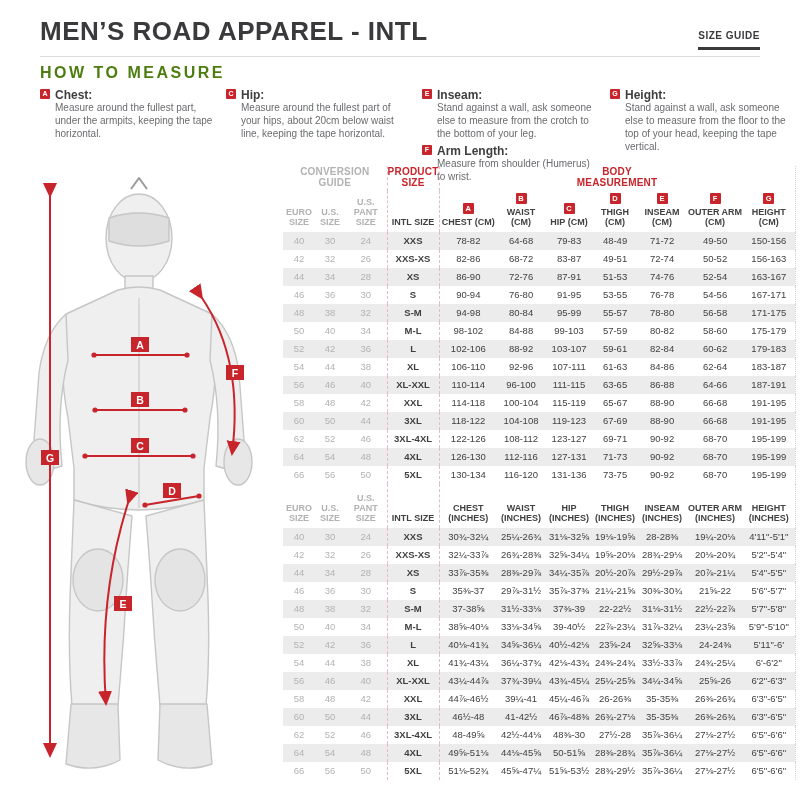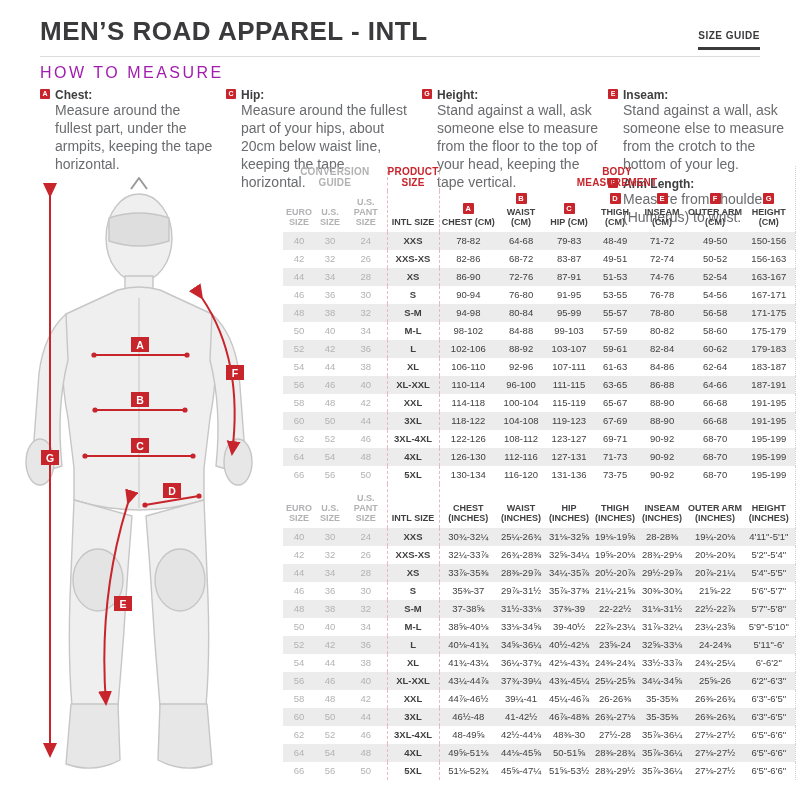--- a/index.html
+++ b/index.html
@@ -7,35 +7,35 @@
   #page{position:relative;width:800px;height:800px;background:#fff;overflow:hidden;}
 
   
   #title{position:absolute;left:40px;top:16px;font-size:26px;font-weight:bold;
          color:#3a3a3c;letter-spacing:.5px;text-align:right;}
   #size-guide{position:absolute;right:40px;top:30px;font-size:10px;font-weight:bold;
          color:#3a3a3c;letter-spacing:.5px;padding-bottom:6px;border-bottom:3px solid #3a3a3c;margin-left:40px;}
   #header-rule{position:absolute;left:40px;top:56px;width:720px;height:1px;background:#dcdcdc;}
 
   
-  #htm-heading{position:absolute;left:40px;top:64px;font-size:16px;font-weight:normal;
-         color:#a21caf;letter-spacing:2.5px;}
+  #htm-heading{position:absolute;left:40px;top:64px;font-size:16px;font-weight:bold;
+         color:#4d7c0f;letter-spacing:2.5px;}
   #htm-cols{position:absolute;left:40px;top:88px;width:726px;display:flex;}
   .htm-col{flex:0 0 auto;}
   .htm-col.c1{width:176px;margin-right:10px;}
   .htm-col.c2{width:186px;margin-right:10px;}
   .htm-col.c3{width:178px;margin-right:10px;}
   .htm-col.c4{width:186px;}
   .htm-item{display:flex;margin-bottom:3px;}
   .badge{flex:0 0 10px;width:10px;height:10px;background:#c8242b;color:#fff;
          font-size:7px;font-weight:bold;text-align:center;line-height:10px;
          margin-right:5px;margin-top:1px;border-radius:1px;}
   .htm-text{flex:1;}
   .htm-name{font-size:12px;font-weight:bold;color:#3f3f41;line-height:1.2;}
-  .htm-desc{font-size:14px;color:#6a6b6e;line-height:1.28;}
+  .htm-desc{font-size:10px;color:#6a6b6e;line-height:1.28;}
 
   
   #figure{position:absolute;left:6px;top:168px;}
 
   
   #table-wrap{position:absolute;left:283px;top:166px;width:512px;}
   table.size-table{border-collapse:collapse;width:512px;table-layout:fixed;}
   .size-table th,.size-table td{padding:0;margin:0;font-weight:normal;}
   .size-table td{font-size:9.5px;color:#414042;text-align:center;height:18px;}
   tbody tr:nth-child(odd){background:#ececec;}
@@ -77,42 +77,42 @@
     </div>
     <div class="htm-col c2">
       <div class="htm-item">
         <div class="badge">C</div>
         <div class="htm-text">
           <div class="htm-name">Hip:</div>
           <div class="htm-desc">Measure around the fullest part of your hips, about 20cm below waist line, keeping the tape horizontal.</div>
         </div>
       </div>
     </div>
-    <div class="htm-col c4">
-      <div class="htm-item">
-        <div class="badge">G</div>
-        <div class="htm-text">
-          <div class="htm-name">Height:</div>
-          <div class="htm-desc">Stand against a wall, ask someone else to measure from the floor to the top of your head, keeping the tape vertical.</div>
-        </div>
-      </div>
-    </div>
     <div class="htm-col c3">
       <div class="htm-item">
         <div class="badge">E</div>
         <div class="htm-text">
           <div class="htm-name">Inseam:</div>
           <div class="htm-desc">Stand against a wall, ask someone else to measure from the crotch to the bottom of your leg.</div>
         </div>
       </div>
       <div class="htm-item">
         <div class="badge">F</div>
         <div class="htm-text">
           <div class="htm-name">Arm Length:</div>
           <div class="htm-desc">Measure from shoulder (Humerus) to wrist.</div>
+        </div>
+      </div>
+    </div>
+    <div class="htm-col c4">
+      <div class="htm-item">
+        <div class="badge">G</div>
+        <div class="htm-text">
+          <div class="htm-name">Height:</div>
+          <div class="htm-desc">Stand against a wall, ask someone else to measure from the floor to the top of your head, keeping the tape vertical.</div>
         </div>
       </div>
     </div>
   </div>
 
   <div id="figure">
     <svg width="274" height="624" viewBox="0 0 274 624">
       <defs>
         <marker id="ah" markerWidth="9" markerHeight="9" refX="6.5" refY="3.5" orient="auto">
           <path d="M0,0 L7.5,3.5 L0,7 Z" fill="#c8242b"></path>

